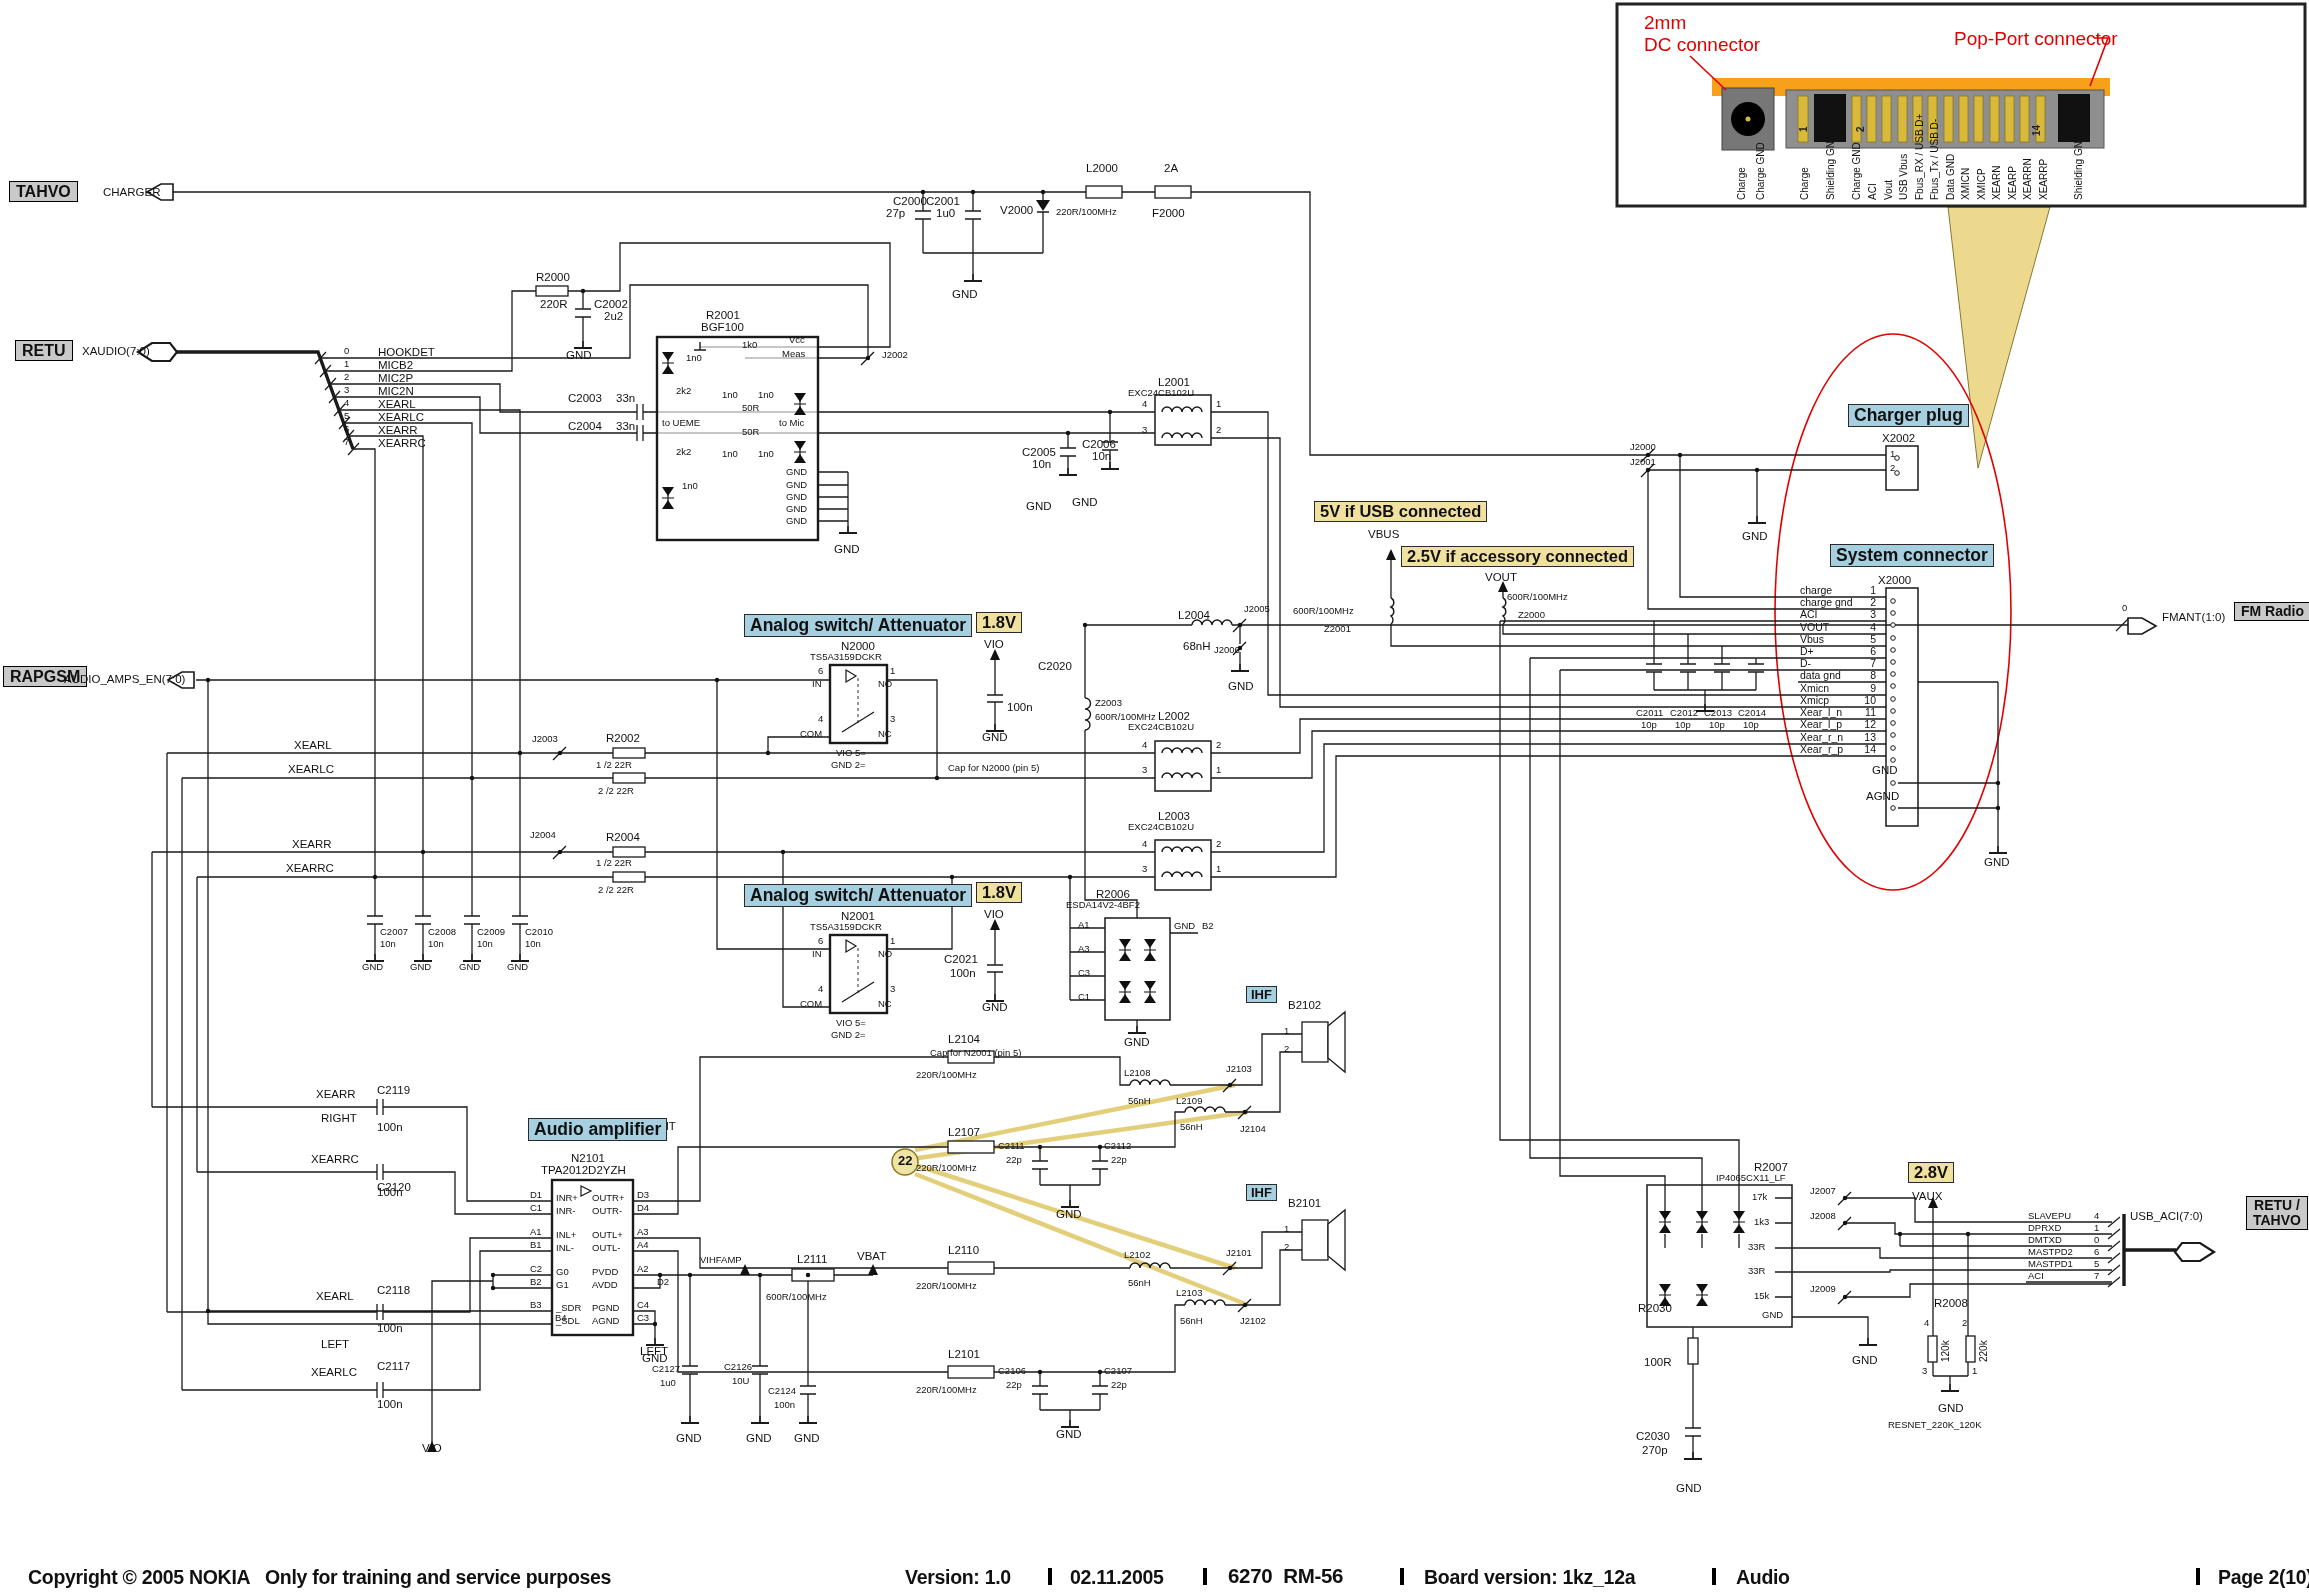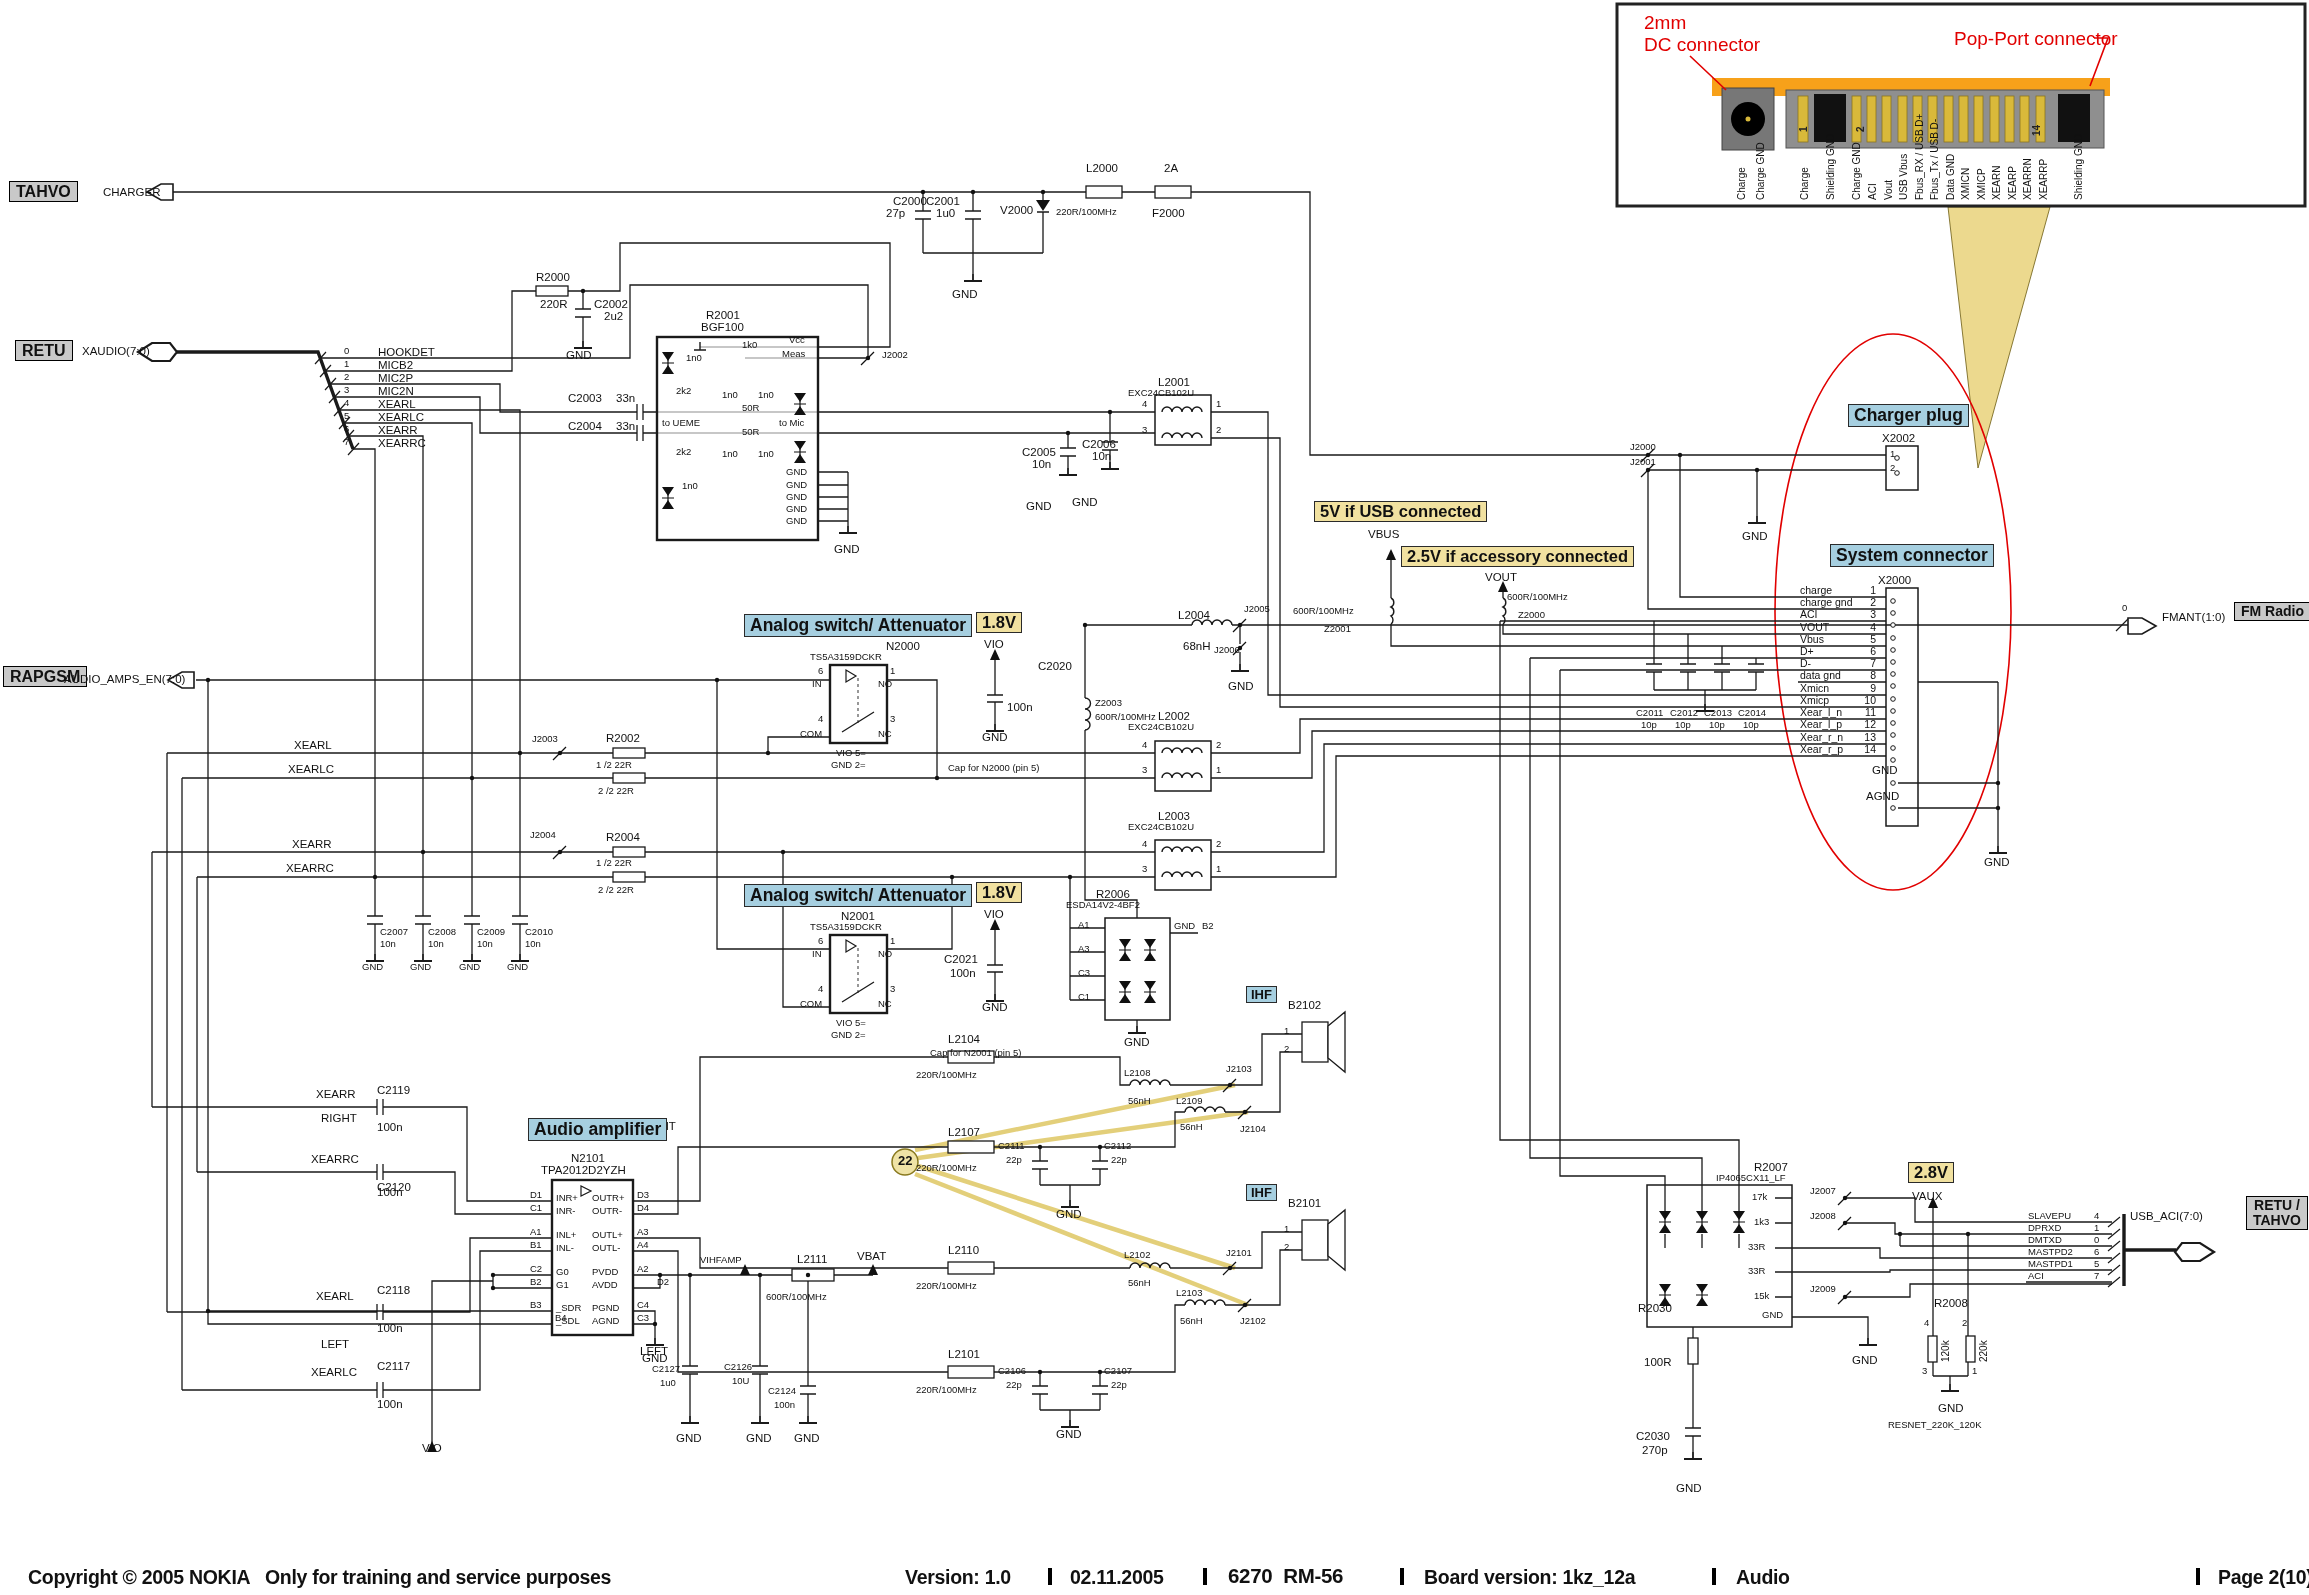--- a/index.html
+++ b/index.html
@@ -444,21 +444,21 @@
       <span class="lb s" style="left: 1738px; top: 708px;">C2014</span>
       <span class="lb s" style="left: 1743px; top: 720px;">10p</span>
       <span class="lb" style="left: 1178px; top: 609px;">L2004</span>
       <span class="lb" style="left: 1183px; top: 640px;">68nH</span>
       <span class="lb s" style="left: 1244px; top: 604px;">J2005</span>
       <span class="lb s" style="left: 2122px; top: 603px;">0</span>
       <span class="lb s" style="left: 1214px; top: 645px;">J2006</span>
       <span class="lb" style="left: 1228px; top: 680px;">GND</span>
       <span class="lb s" style="left: 1095px; top: 698px;">Z2003</span>
       <span class="lb s" style="left: 1095px; top: 712px;">600R/100MHz</span>
-      <span class="lb" style="left: 886px; top: 640px;">N2000</span>
+      <span class="lb" style="left: 841px; top: 640px;">N2000</span>
       <span class="lb s" style="left: 810px; top: 652px;">TS5A3159DCKR</span>
       <span class="lb s" style="left: 836px; top: 748px;">VIO 5=</span>
       <span class="lb s" style="left: 831px; top: 760px;">GND 2=</span>
       <span class="lb" style="left: 984px; top: 638px;">VIO</span>
       <span class="lb" style="left: 1002px; top: 660px; margin-left: 36px;">C2020</span>
       <span class="lb" style="left: 1007px; top: 701px;">100n</span>
       <span class="lb" style="left: 982px; top: 731px;">GND</span>
       <span class="lb s" style="left: 948px; top: 763px;">Cap for N2000 (pin 5)</span>
       <span class="lb" style="left: 841px; top: 910px;">N2001</span>
       <span class="lb s" style="left: 810px; top: 922px;">TS5A3159DCKR</span>

